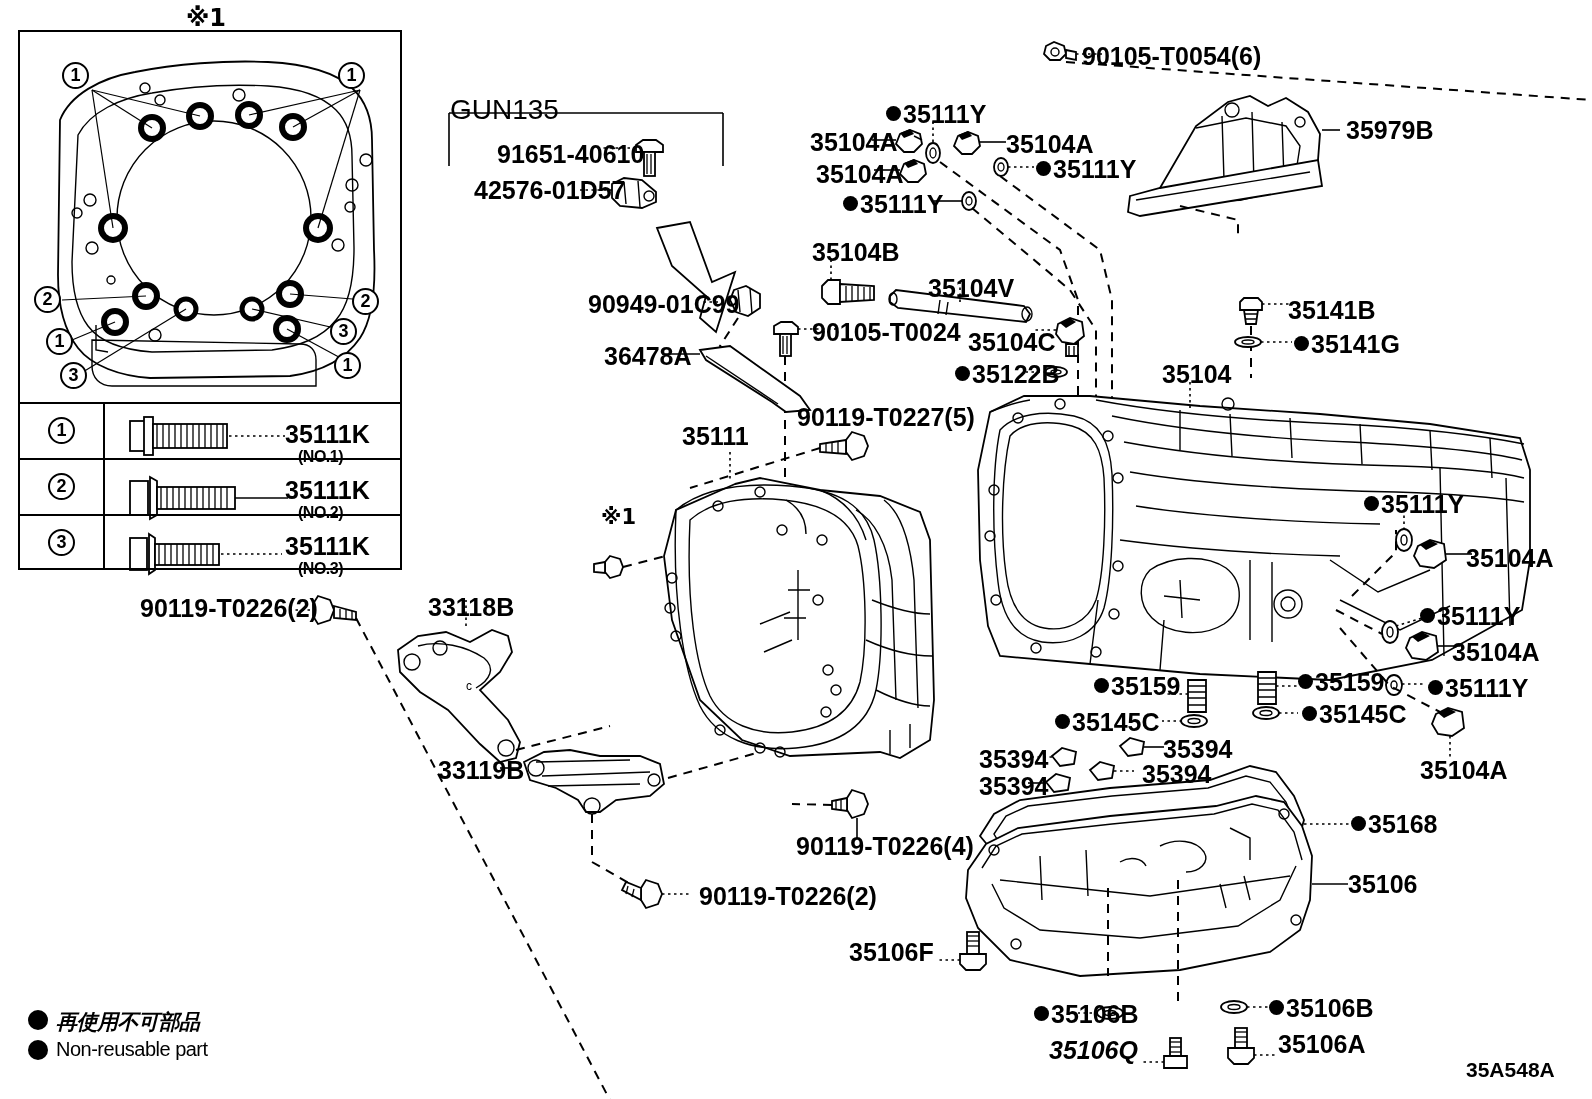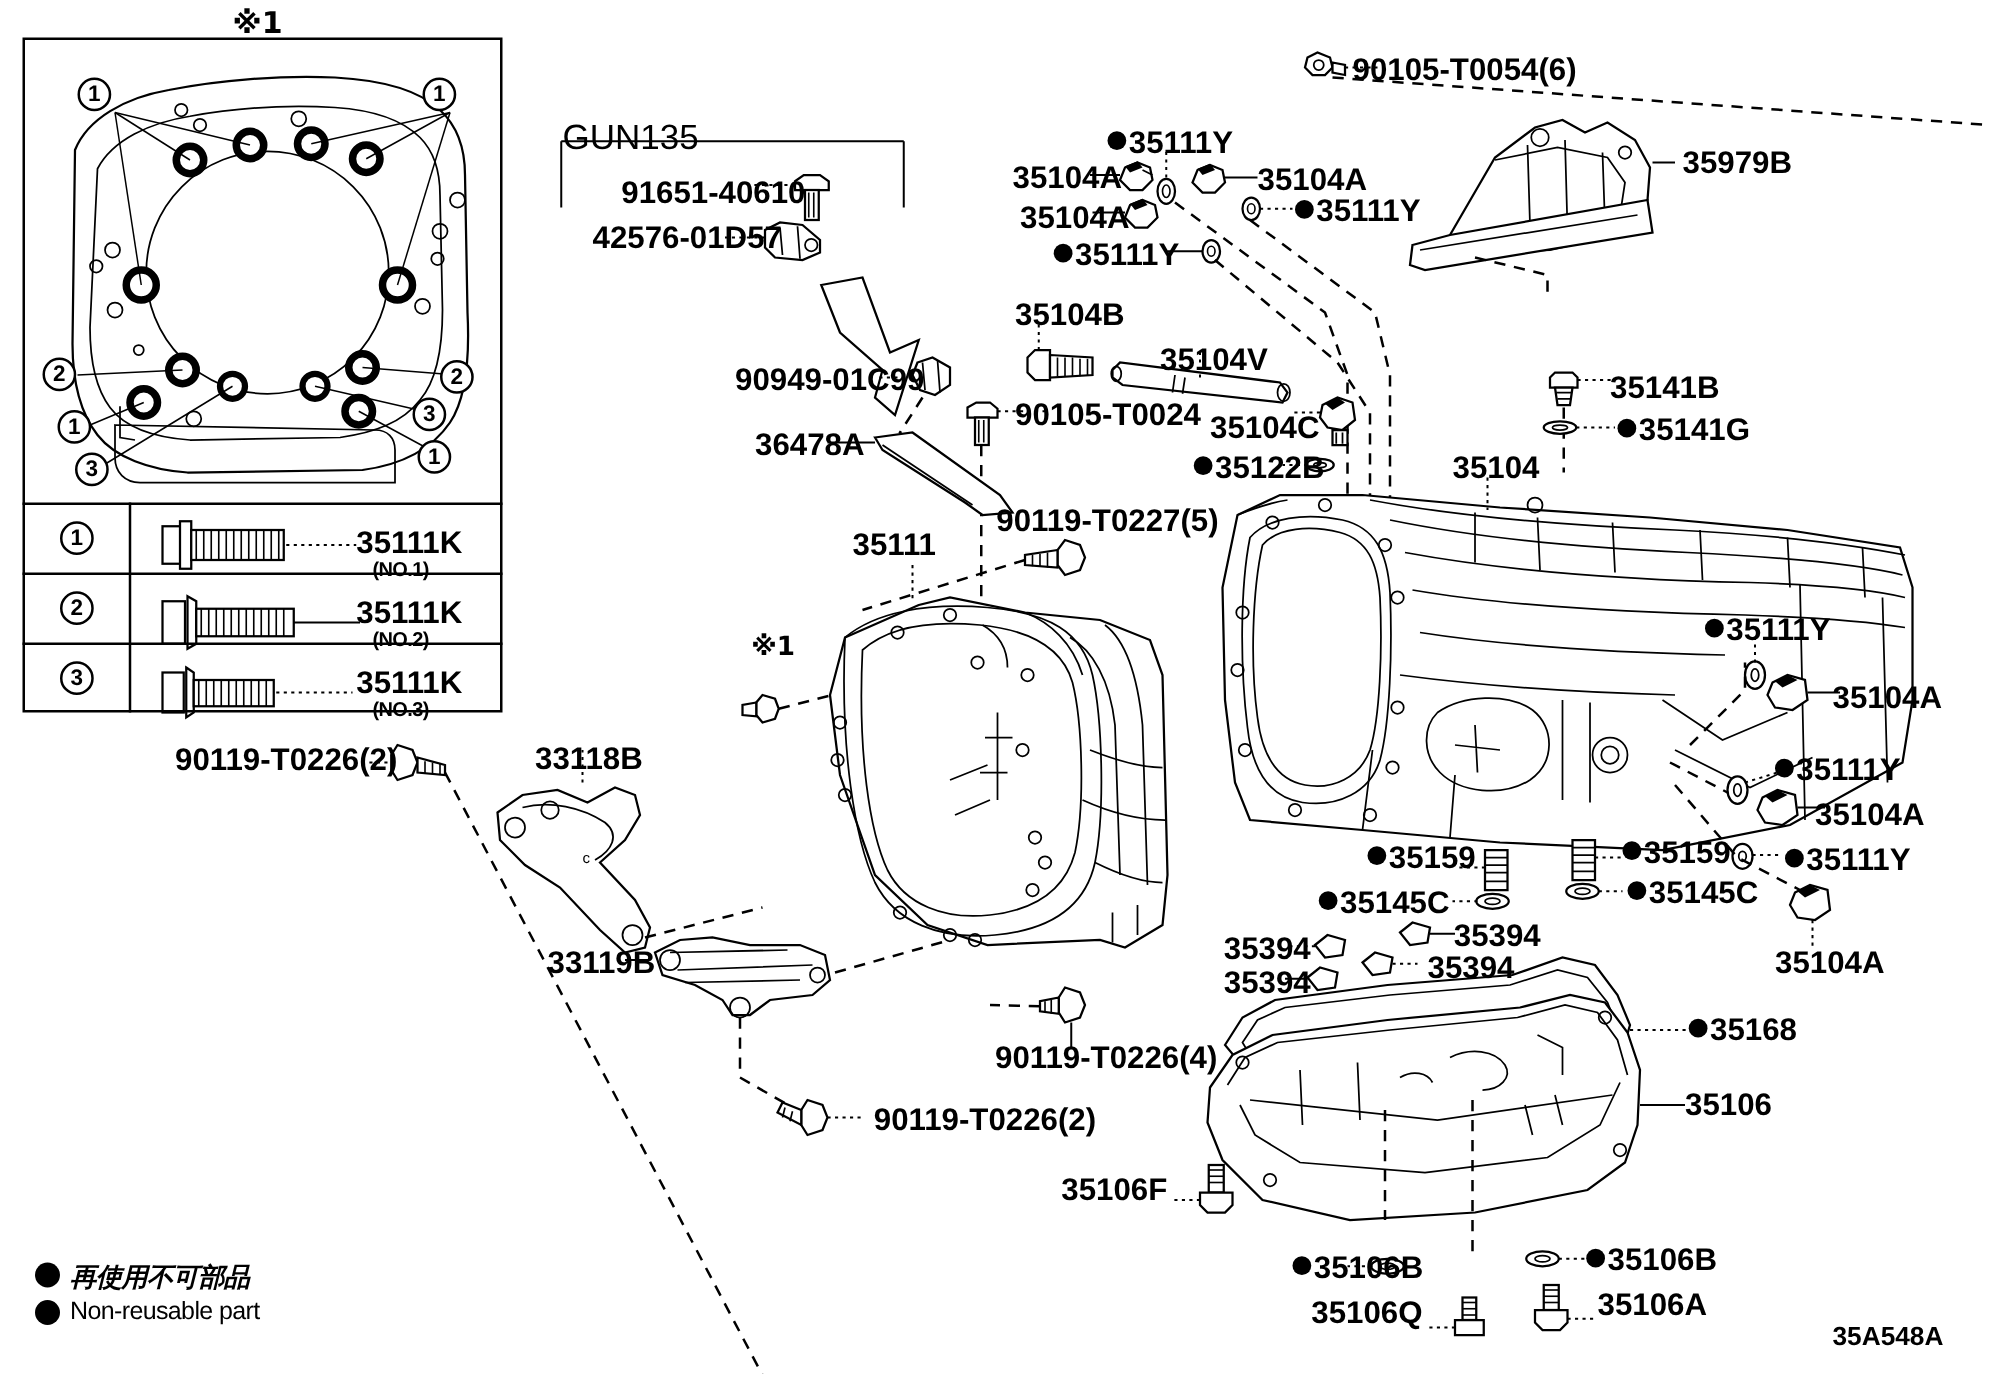--- a/index.html
+++ b/index.html
@@ -747,21 +747,21 @@
 
 <div class="lbl pn" style="left:1351px;top:810px;">
   <span class="dot"></span><span>35168</span></div>
 <div class="lbl pn" style="left:1348px;top:870px;">35106</div>
 
 <div class="lbl pn" style="left:849px;top:938px;">35106F</div>
 <div class="lbl pn" style="left:1034px;top:1000px;">
   <span class="dot"></span><span>35106B</span></div>
 <div class="lbl pn" style="left:1269px;top:994px;">
   <span class="dot"></span><span>35106B</span></div>
-<div class="lbl pn" style="left:1049px;top:1036px;">35106Q</div>
+<div class="lbl pn" style="left:1049px;top:1036px;font-style:italic;">35106Q</div>
 <div class="lbl pn" style="left:1278px;top:1030px;">35106A</div>
 
 <div class="lbl legend-jp" style="left:56px;top:1008px;font-style:italic;">再使用不可部品</div>
 <div class="lbl legend" style="left:56px;top:1038px;">Non-reusable part</div>
 
 <div class="lbl code" style="left:1466px;top:1058px;">35A548A</div>
 
 </div>
 
 </body></html>

